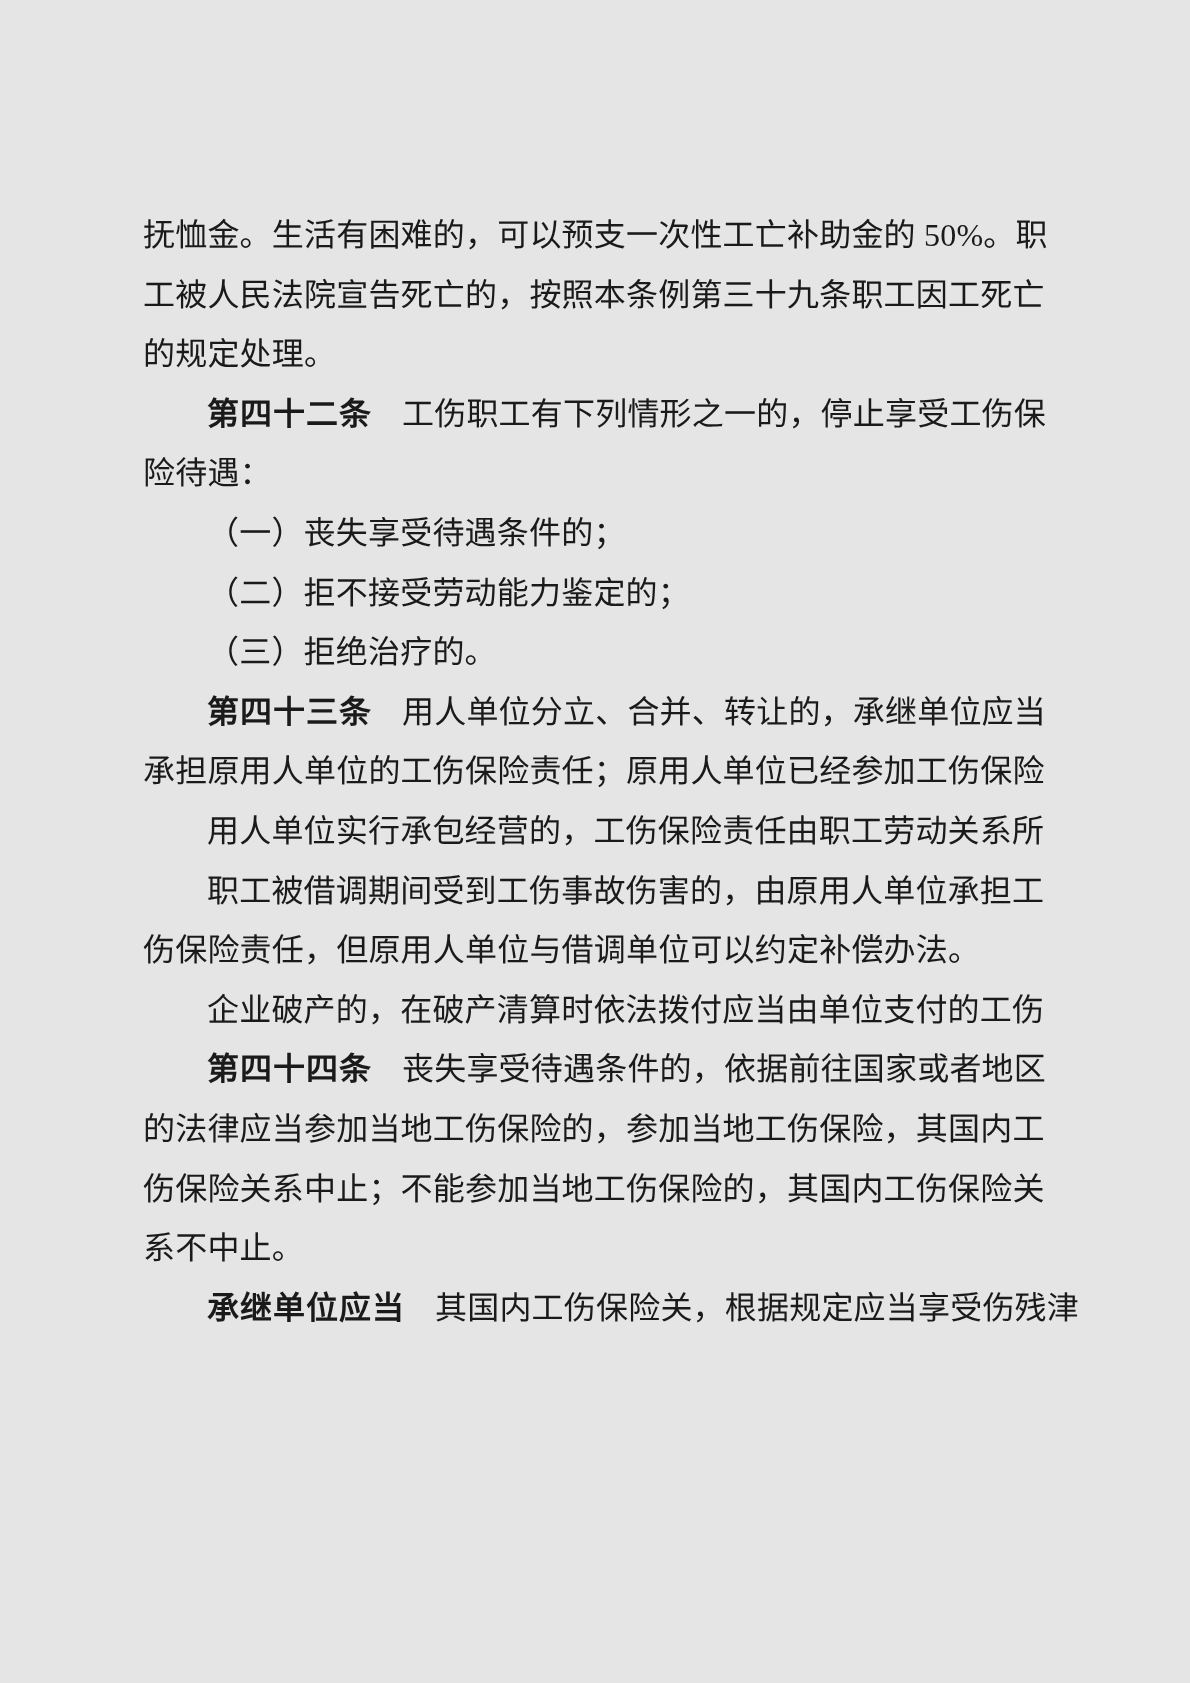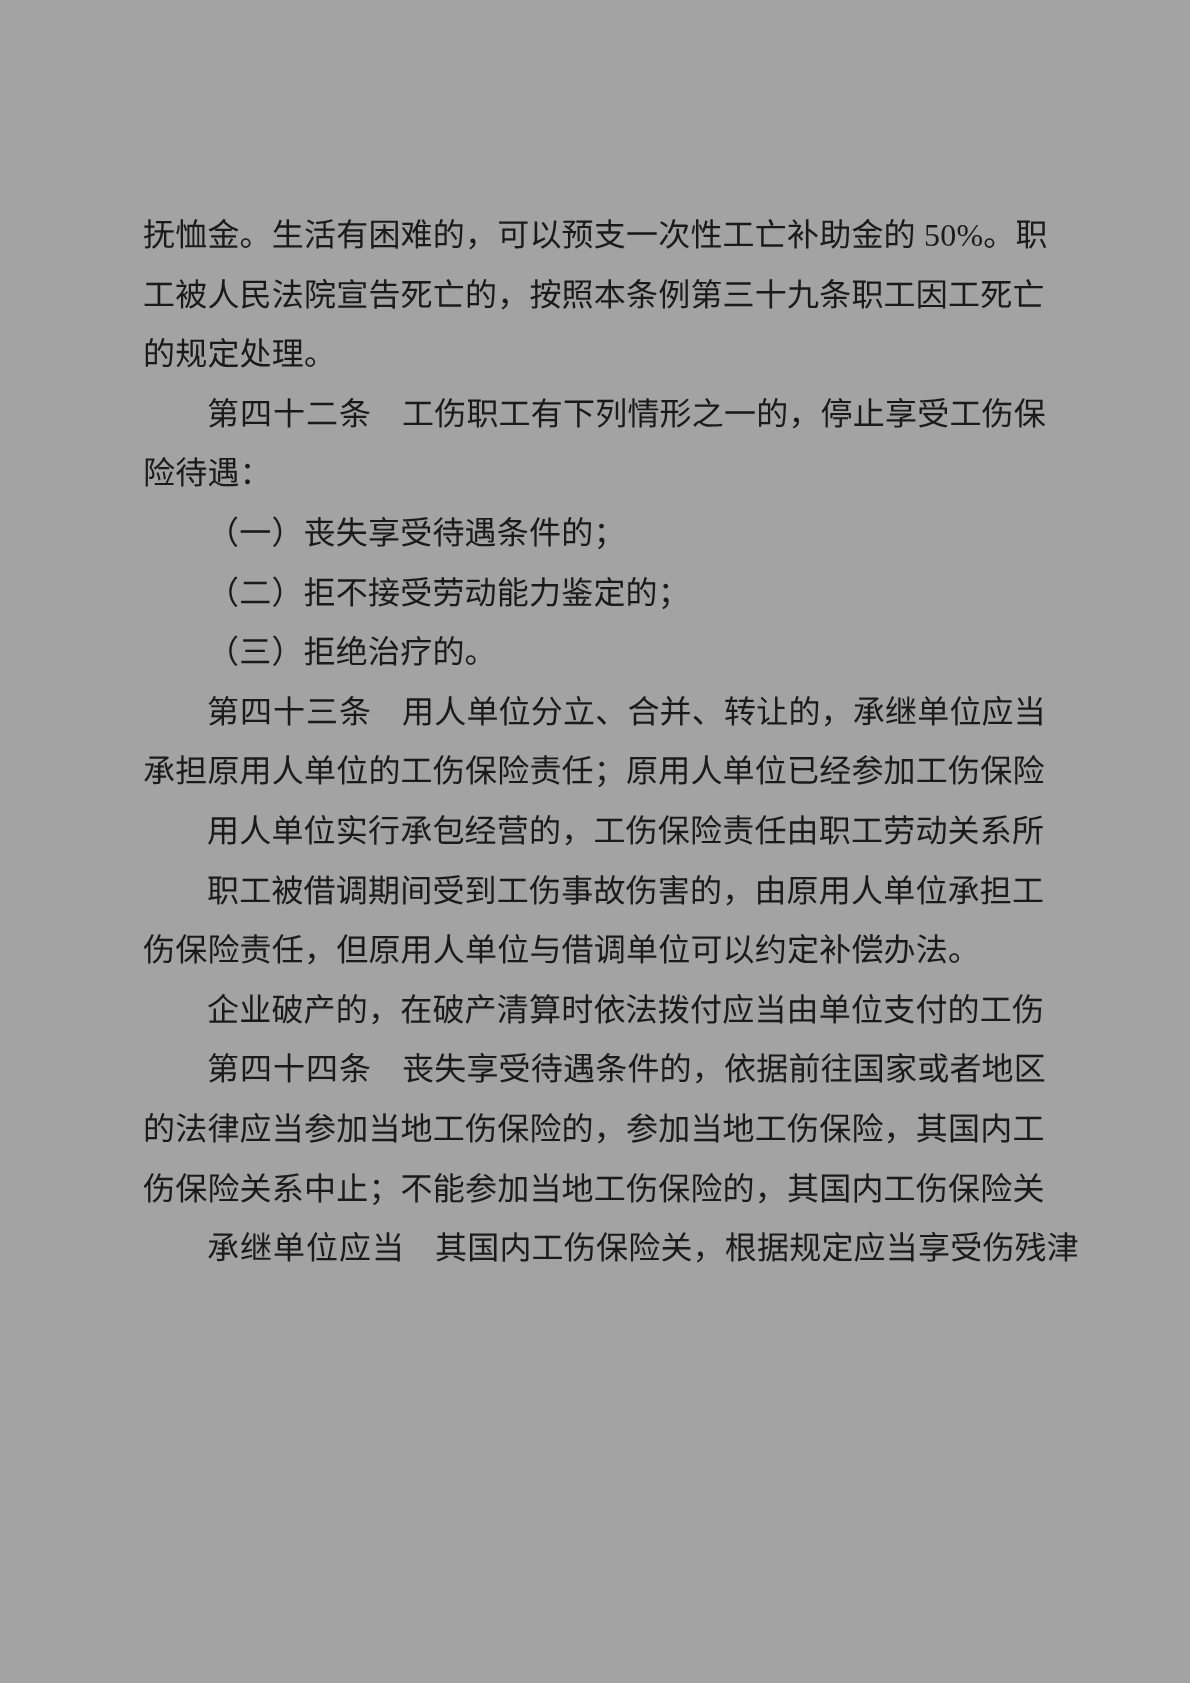--- a/index.html
+++ b/index.html
@@ -5,21 +5,21 @@
 <style>
   html, body {
     margin: 0;
     padding: 0;
     background: #ffffff;
   }
   .page {
     position: relative;
     width: 1190px;
     height: 1683px;
-    background: #a3a3a3;
+    background: #e5e5e5;
     overflow: hidden;
     font-family: "Liberation Serif", "DejaVu Serif", serif;
   }
   .text-block {
     position: absolute;
     left: 143px;
     top: 206px;
     width: 901px;
   }
   .paragraph {
@@ -31,21 +31,21 @@
     line-height: 59.6px;
     font-size: 32px;
     color: #1a1a1a;
     white-space: nowrap;
     letter-spacing: 0.2px;
   }
   .line.indent {
     padding-left: 64px;
   }
   .article-no {
-    font-weight: 400;
+    font-weight: 700;
     font-family: "Liberation Sans", "DejaVu Sans", sans-serif;
     margin-right: 30px;
     letter-spacing: 1px;
     margin-top: 32px;
   }
 </style>
 </head>
 <body style="background: rgb(255, 255, 255);">
 
 <div class="page">
@@ -79,18 +79,19 @@
         <div class="line indent"><span>职工被借调期间受到工伤事故伤害的，由原用人单位承担工</span></div>
         <div class="line"><span>伤保险责任，但原用人单位与借调单位可以约定补偿办法。</span></div>
       </div>
       <div class="paragraph">
         <div class="line indent"><span>企业破产的，在破产清算时依法拨付应当由单位支付的工伤</span></div>
       </div>
       <div class="paragraph">
         <div class="line indent"><span class="article-no">第四十四条</span><span>丧失享受待遇条件的，依据前往国家或者地区</span></div>
         <div class="line"><span>的法律应当参加当地工伤保险的，参加当地工伤保险，其国内工</span></div>
         <div class="line"><span>伤保险关系中止；不能参加当地工伤保险的，其国内工伤保险关</span></div>
+        <div class="line"><span>系不中止。</span></div>
       </div>
       <div class="paragraph">
         <div class="line indent"><span class="article-no">承继单位应当</span><span>其国内工伤保险关，根据规定应当享受伤残津</span></div>
       </div>
     </div>
 </div>
 
 </body></html>

